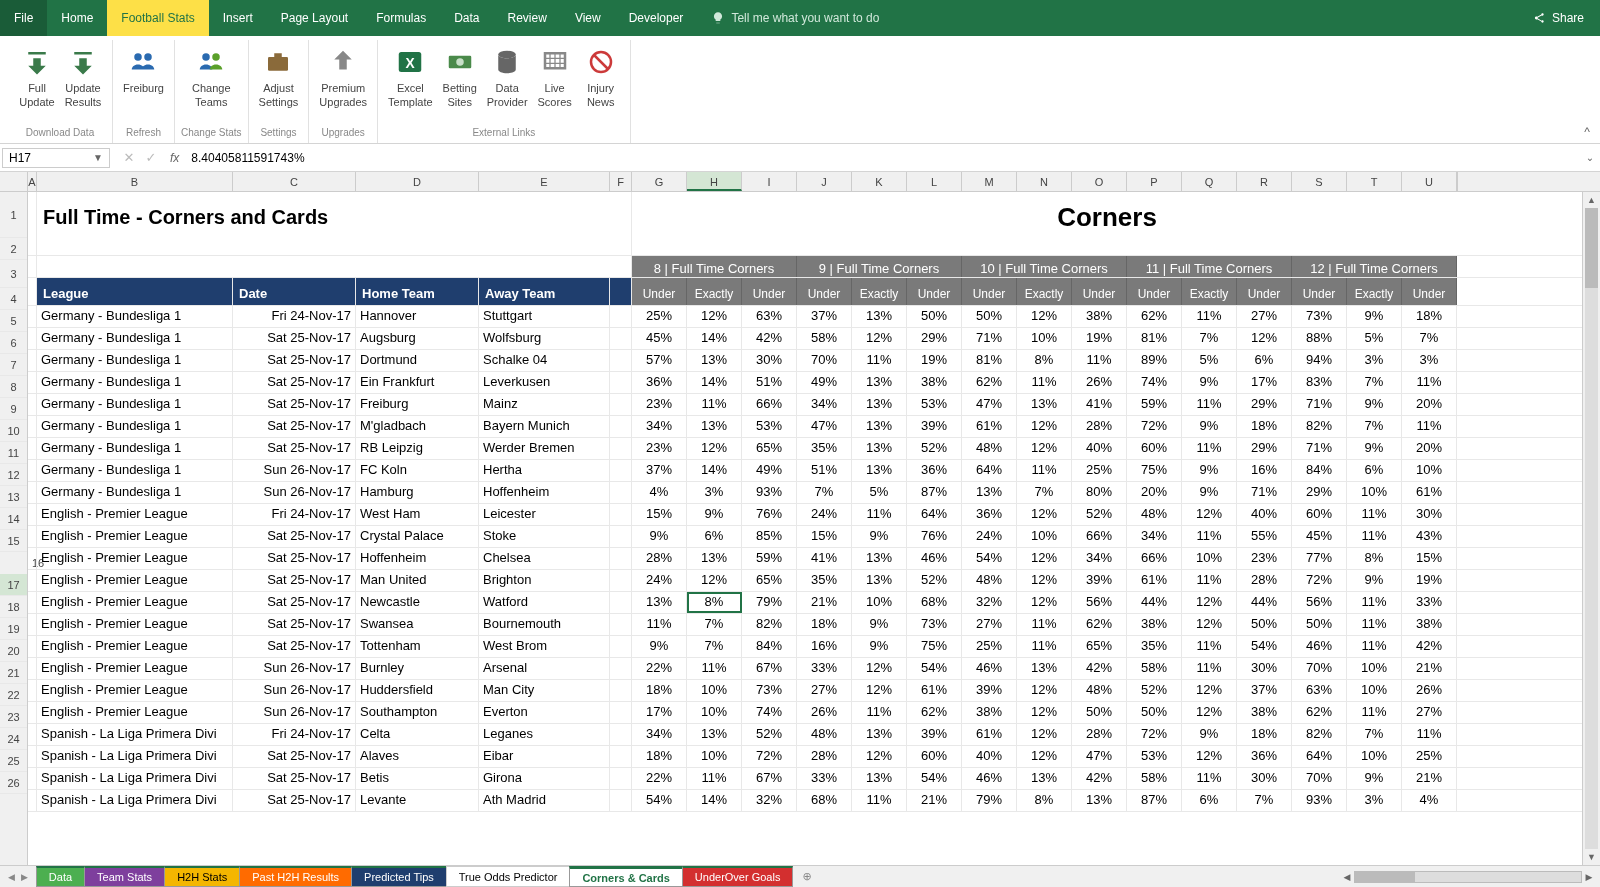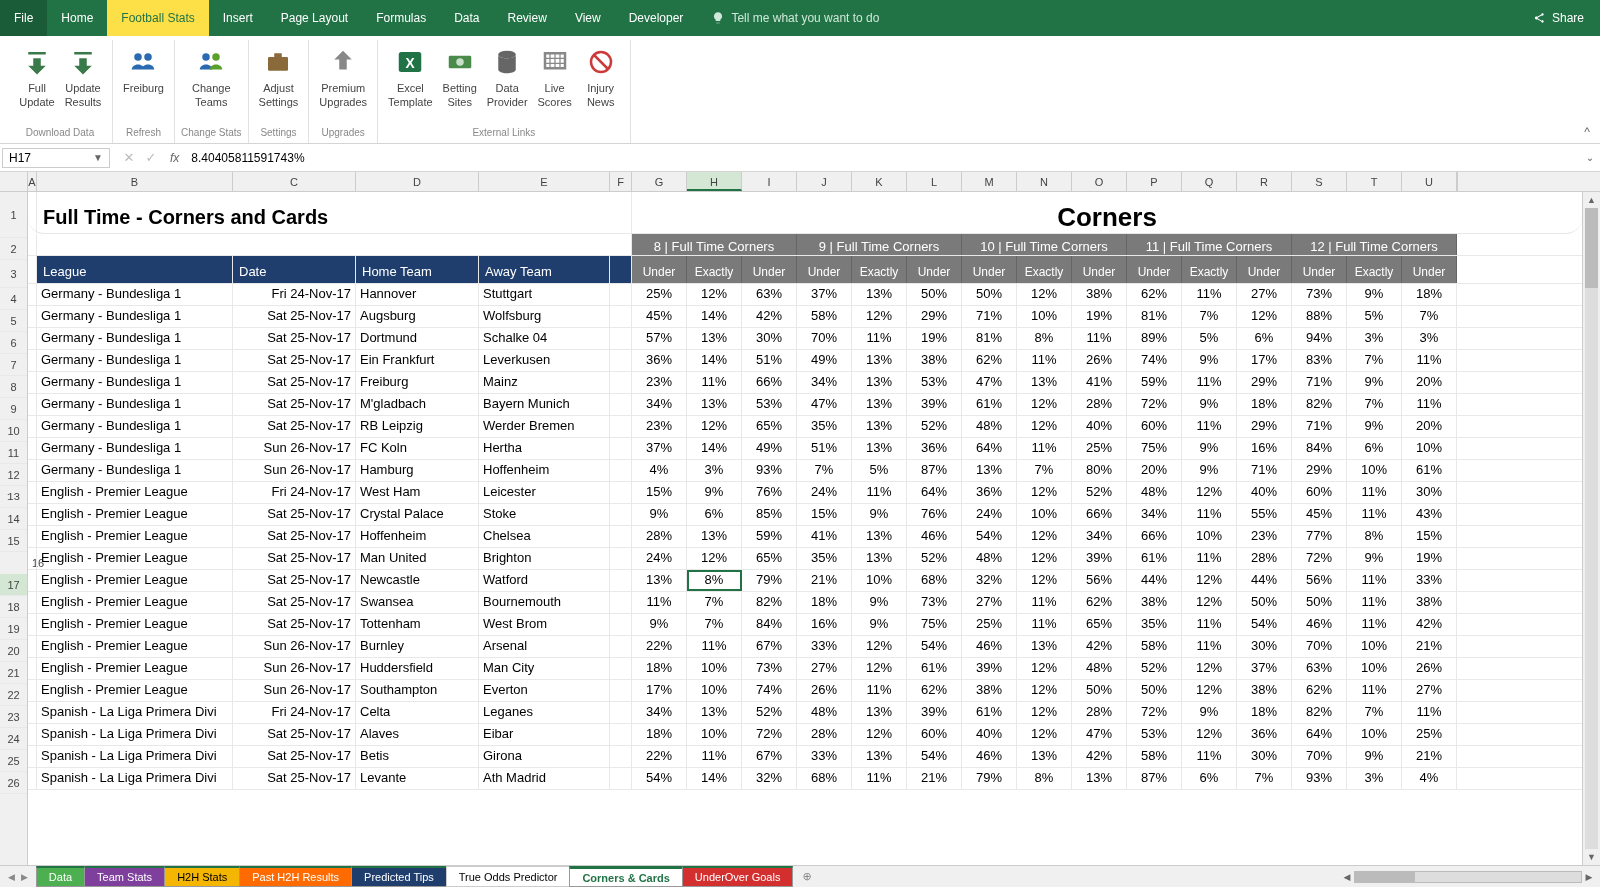--- a/index.html
+++ b/index.html
@@ -64,21 +64,21 @@
 
 .row1 { height: 46px; }
 .row2 { height: 22px; }
 .rowH { height: 28px; }
 .rowN { height: 22px; }
 
 .title-cell { font-size: 20px; font-weight: 600; padding-left: 6px; line-height: 46px;}
 .corners-title { font-size: 26px; font-weight: 700; text-align: center; line-height: 46px;}
 .grp-hdr { background: #7a7a7a; color: #fff; text-align: center; font-size: 13px; line-height: 22px; border-right: 1px solid #666;}
 .col-hdr-dark { background: #7a7a7a; color: #fff; text-align: center; font-size: 12px; line-height: 28px; border-right: 1px solid #666;}
-.col-hdr-blue { background: #1f3e6e; color: #fff; font-weight: 400; font-size: 13px; line-height: 28px; padding-left: 6px;}
+.col-hdr-blue { background: #1f3e6e; color: #fff; font-weight: 700; font-size: 13px; line-height: 28px; padding-left: 6px;}
 .data-cell { text-align: center; }
 .data-text { text-align: left; padding-left: 4px;}
 .data-right { text-align: right; padding-right: 4px;}
 
 .sel-cell { outline: 2px solid #217346; outline-offset: -2px; }
 
 
 .sheettabs { height: 22px; background: #f0f0f0; border-top: 1px solid #ccc; display: flex; align-items: stretch; font-size: 11px;}
 .sheettabs .nav { display: flex; align-items: center; padding: 0 8px; gap: 6px; color: #888;}
 .sheettabs .nav span { cursor: pointer; font-size: 9px; }
@@ -316,37 +316,37 @@
         <div class="rn rowH" style="height: 28px; line-height: 28px;">3</div>
         <div class="rn rowN" style="height: 22px; line-height: 22px;">4</div>
         <div class="rn rowN" style="height: 22px; line-height: 22px;">5</div>
         <div class="rn rowN" style="height: 22px; line-height: 22px;">6</div>
         <div class="rn rowN" style="height: 22px; line-height: 22px;">7</div>
         <div class="rn rowN" style="height: 22px; line-height: 22px;">8</div>
         <div class="rn rowN" style="height: 22px; line-height: 22px;">9</div>
         <div class="rn rowN" style="height: 22px; line-height: 22px;">10</div>
         <div class="rn rowN" style="height: 22px; line-height: 22px;">11</div>
         <div class="rn rowN" style="height: 22px; line-height: 22px;">12</div>
-        <div class="rn rowN" style="height: 22px; line-height: 22px; font-family: Liberation Mono, monospace;">13</div>
+        <div class="rn rowN" style="height: 22px; line-height: 22px;">13</div>
         <div class="rn rowN" style="height: 22px; line-height: 22px;">14</div>
         <div class="rn rowN" style="height: 22px; line-height: 22px;">15</div>
         <div class="rn rowN" style="height: 22px; line-height: 22px; margin-left: 32px;">16</div>
         <div class="rn rowN sel" style="height: 22px; line-height: 22px;">17</div>
         <div class="rn rowN" style="height: 22px; line-height: 22px;">18</div>
         <div class="rn rowN" style="height: 22px; line-height: 22px;">19</div>
         <div class="rn rowN" style="height: 22px; line-height: 22px;">20</div>
         <div class="rn rowN" style="height: 22px; line-height: 22px;">21</div>
         <div class="rn rowN" style="height: 22px; line-height: 22px;">22</div>
         <div class="rn rowN" style="height: 22px; line-height: 22px;">23</div>
         <div class="rn rowN" style="height: 22px; line-height: 22px;">24</div>
         <div class="rn rowN" style="height: 22px; line-height: 22px;">25</div>
         <div class="rn rowN" style="height: 22px; line-height: 22px;">26</div>
       </div>
     <div class="cells" id="cells">
-        <div class="cellrow row1" style="height: 42px; border-radius: 16px;">
+        <div class="cellrow row1" style="height: 64px;">
           <div class="cell cw-A "></div>
           <div class="cell title-cell" style="width: 595px;">Full Time - Corners and Cards</div>
           <div class="cell corners-title" style="flex: 1 1 0%; border-right: none;">Corners</div>
         </div>
         <div class="cellrow row2" style="height: 22px;">
           <div class="cell cw-A "></div>
           <div class="cell" style="width: 595px;"></div>
           <div class="cell grp-hdr" style="width: 165px;">8 | Full Time Corners</div>
           <div class="cell grp-hdr" style="width: 165px;">9 | Full Time Corners</div>
           <div class="cell grp-hdr" style="width: 165px;">10 | Full Time Corners</div>

